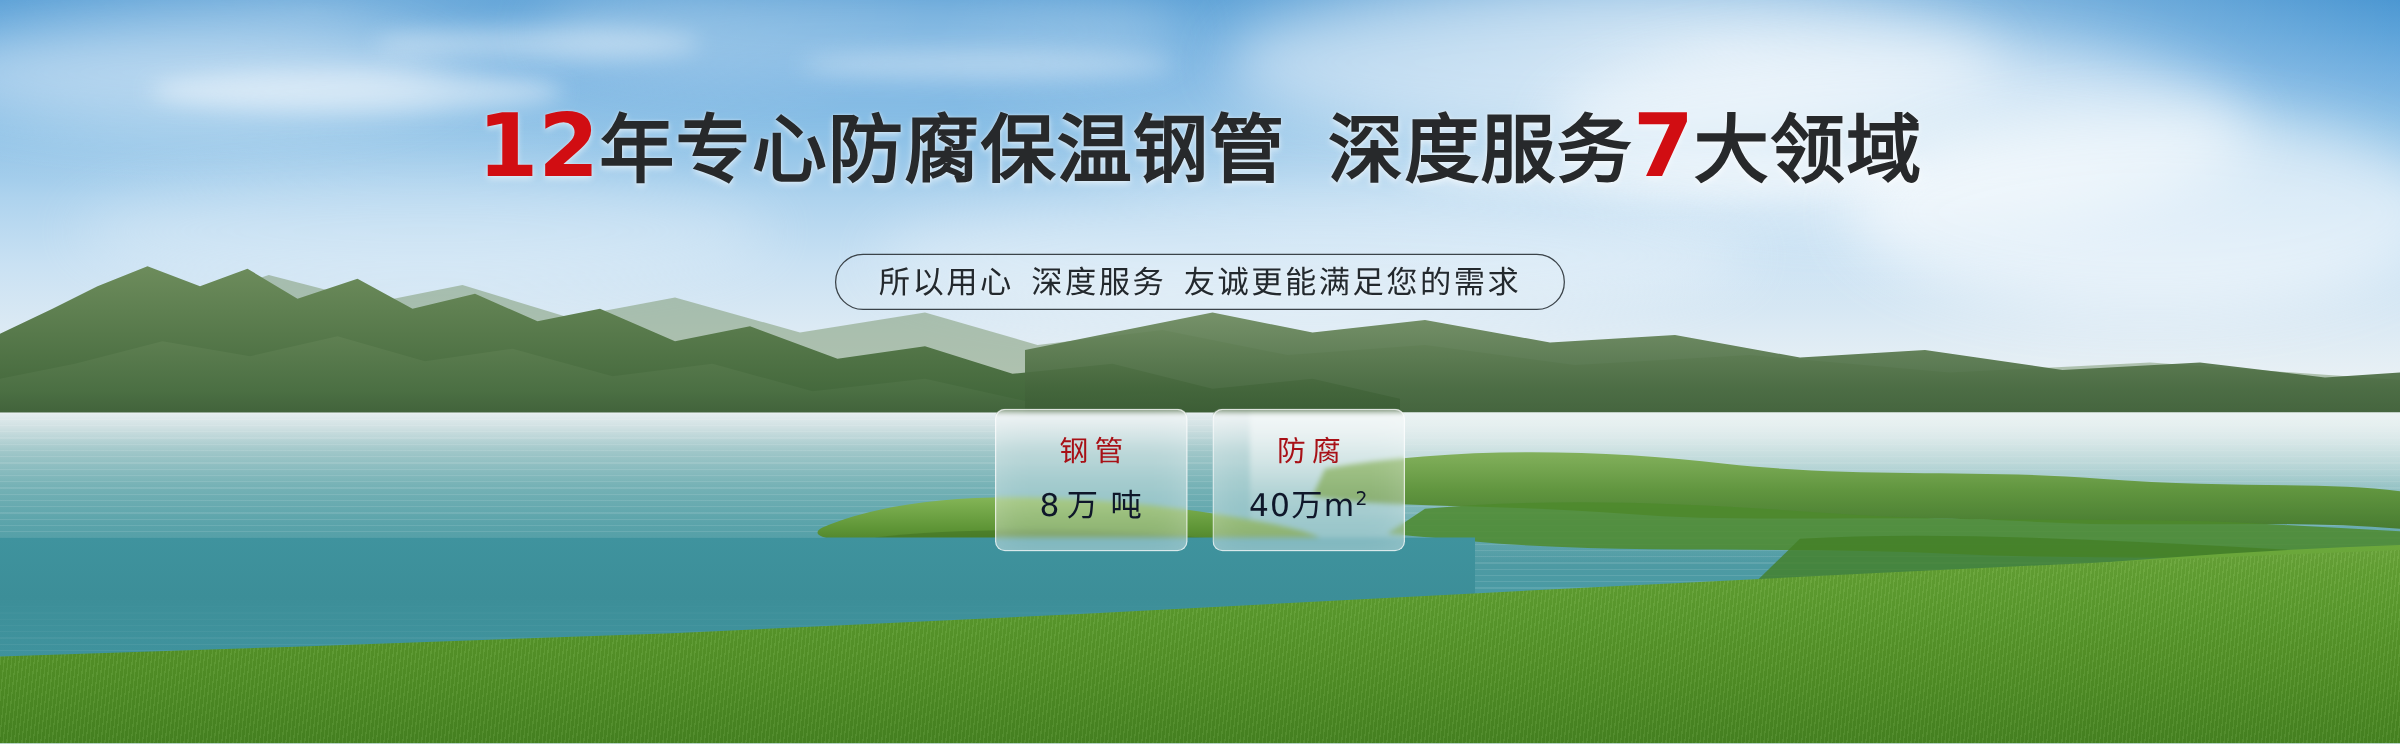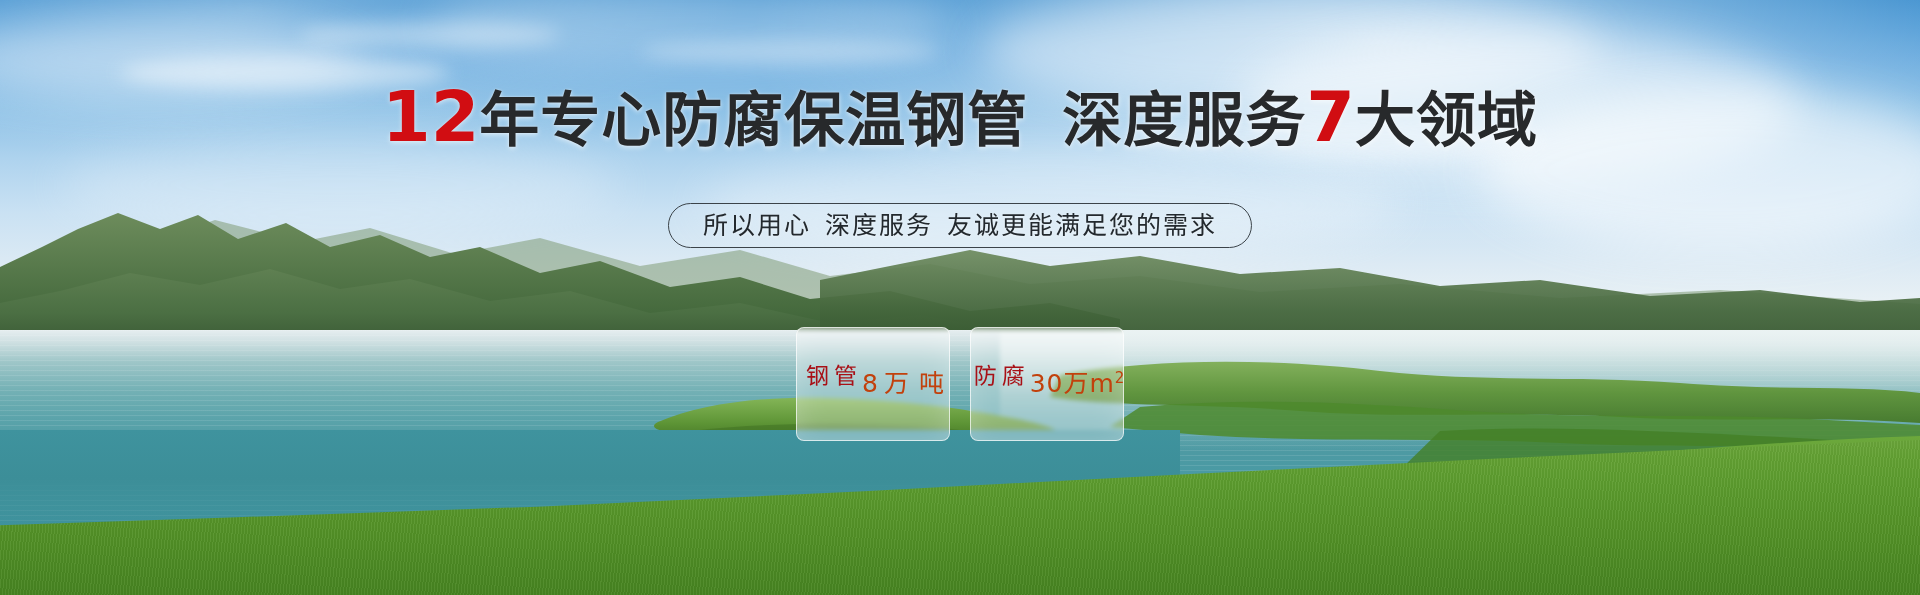--- a/index.html
+++ b/index.html
@@ -223,42 +223,42 @@
     gap: 20px;
   }
   .card {
     width: 154px;
     height: 114px;
     border-radius: 8px;
     border: 1px solid rgba(255,255,255,0.72);
     background: rgba(255,255,255,0.30);
     backdrop-filter: blur(2px);
     display: flex;
-    flex-direction: row;
+    flex-direction: column;
     align-items: center;
     justify-content: center;
     box-sizing: border-box;
     box-shadow: inset 0 0 30px rgba(255,255,255,0.22);
   }
   .card-title {
     font-family: "DejaVu Sans", "Liberation Sans", sans-serif;
     font-size: 23px;
     line-height: 26px;
     letter-spacing: 5px;
     text-indent: 5px;
     color: #a81016;
     margin-bottom: 16px;
     white-space: nowrap;
   }
   .card-value {
     font-family: "DejaVu Sans", "Liberation Sans", sans-serif;
     font-size: 25px;
     line-height: 28px;
     letter-spacing: 1px;
-    color: #c2410c;
+    color: #0f172a;
     white-space: nowrap;
   }
   .card-value sup {
     font-size: 15px;
     vertical-align: super;
     line-height: 0;
   }
   .card-value .thinsp { display: inline-block; width: 5px; }
 </style>
 </head>
@@ -384,21 +384,21 @@
       <div class="card">
         <div class="card-title">钢管</div>
         <div class="card-value">
           <span>8</span><span class="thinsp"></span><span>万 吨</span><sup></sup>
         </div>
       </div>
 
       <div class="card">
         <div class="card-title">防腐</div>
         <div class="card-value">
-          <span>30</span><span>万m</span><sup>2</sup>
+          <span>40</span><span>万m</span><sup>2</sup>
         </div>
       </div>
 
 
     </div>
 
   </div>
 </div>
 
 </body></html>

